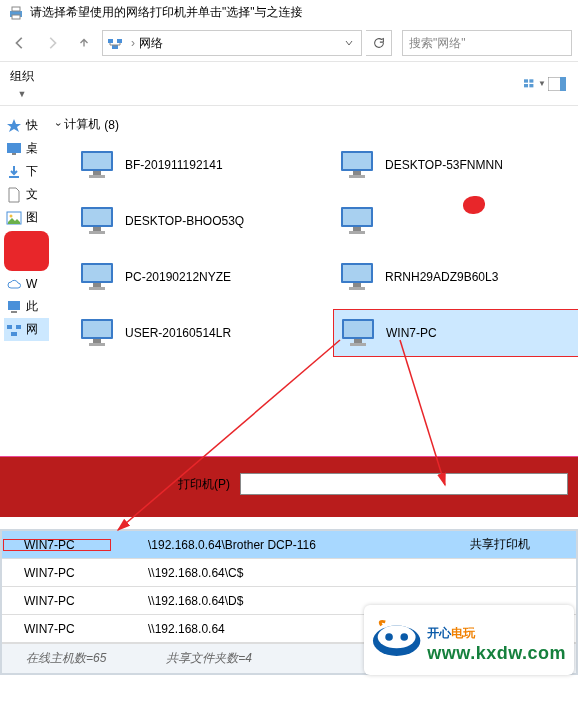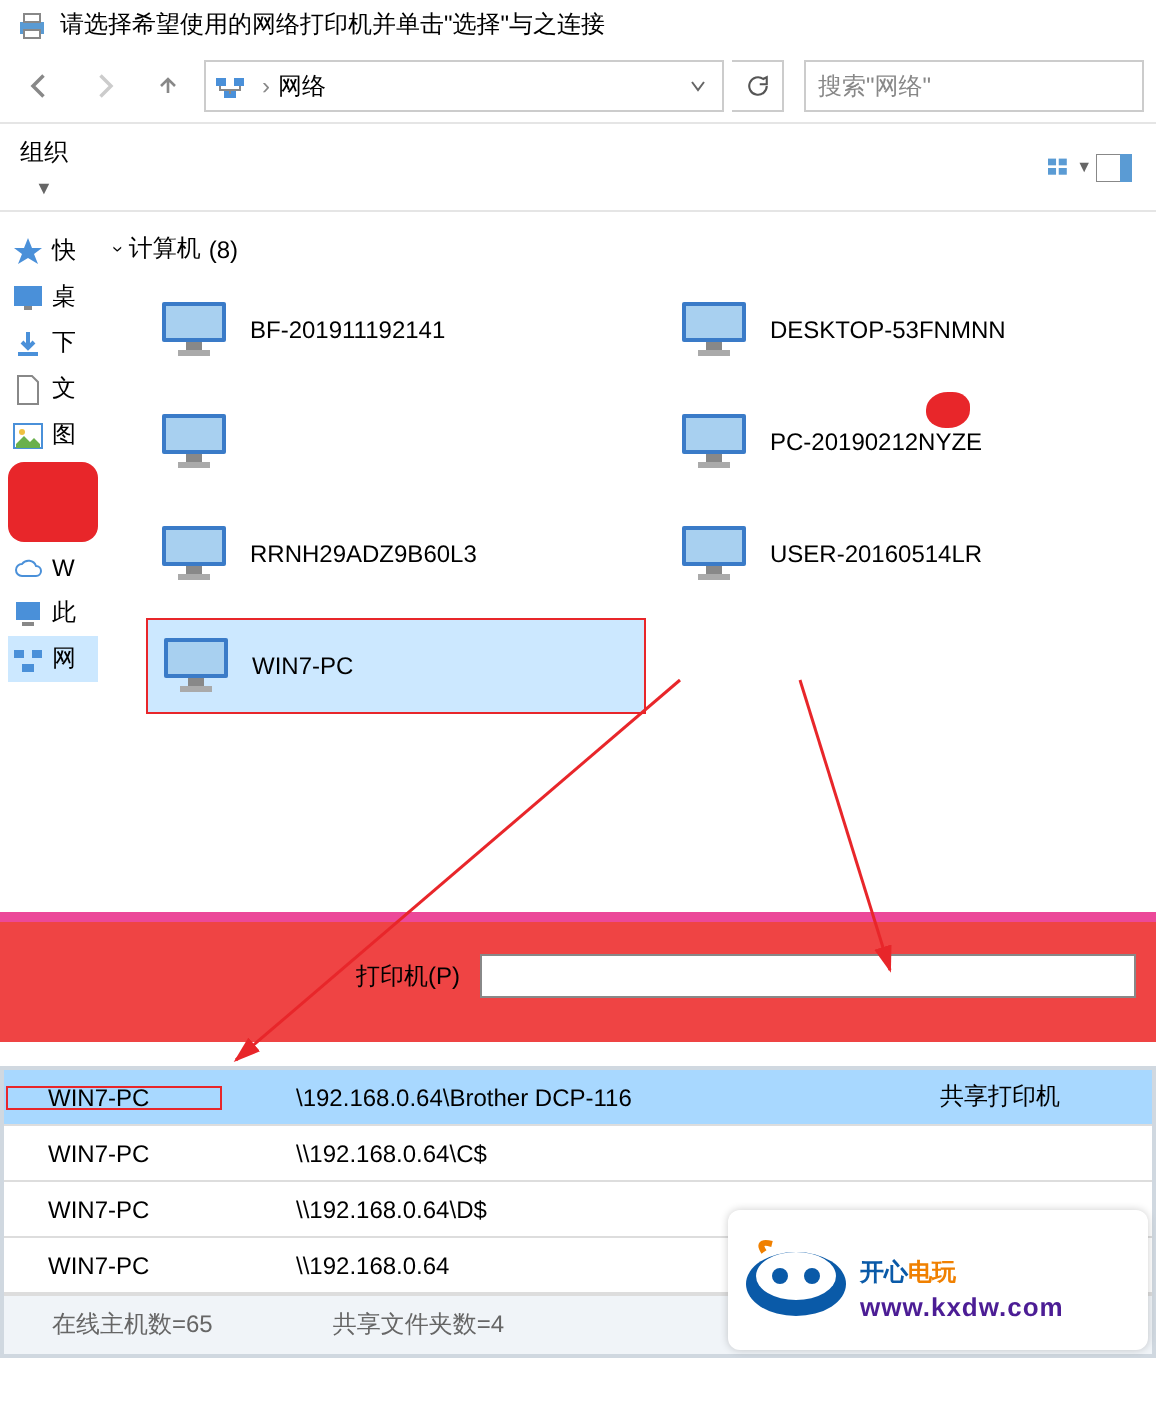--- a/index.html
+++ b/index.html
@@ -38,49 +38,49 @@
 .group-header { display: flex; align-items: center; gap: 4px; padding: 2px 0; margin-bottom: 6px; }
 .group-chevron { transform: rotate(90deg); display: inline-block; font-size: 10px; }
 .items-grid { display: grid; grid-template-columns: 250px 250px; gap: 8px 10px; padding-left: 16px; }
 .comp-item { display: flex; align-items: center; gap: 8px; padding: 4px; height: 48px; }
 .comp-item.selected { background: #cce8ff; border: 1px solid #99d1ff; }
 .comp-item.highlighted { outline: 1px solid #e8262a; outline-offset: -1px; }
 .comp-icon { width: 40px; height: 32px; flex-shrink: 0; }
 .red-blob { position: absolute; width: 22px; height: 18px; background: #e8262a; border-radius: 50% 40% 50% 45%; top: 90px; left: 410px; }
 
 
-.bottom-dialog { border-top: 5px solid #ec4899; padding: 16px 10px 10px 150px; background: #ef4444; position: relative; }
+.bottom-dialog { border-top: 1px solid #ec4899; padding: 16px 10px 10px 150px; background: #b91c1c; position: relative; }
 .form-row { display: flex; align-items: center; gap: 10px; margin-bottom: 12px; }
 .form-label { width: 80px; text-align: right; }
 .form-input { flex: 1; height: 22px; border: 1px solid #888; background: #fff; padding: 0 4px; }
 .btn-row { display: flex; justify-content: flex-end; gap: 8px; padding-right: 2px; }
 .btn { height: 24px; min-width: 74px; border: 1px solid #999; background: linear-gradient(#fff,#e8e8e8); padding: 0 12px; }
 .btn.primary { outline: 2px solid #e8262a; outline-offset: 1px; }
 
 
 .table-wrap { margin-top: 12px; background: #fff; border: 2px solid #d0d8e0; }
 .table-row { display: flex; align-items: center; height: 28px; border-bottom: 1px solid #ddd; }
 .table-row.sel { background: #a8d8ff; }
 .cell-host { width: 110px; padding-left: 22px; }
 .cell-host.boxed { outline: 1px solid #e8262a; outline-offset: -2px; }
 .cell-path { flex: 1; padding-left: 36px; }
 .cell-desc { width: 110px; padding-left: 4px; }
-.status-row { display: flex; align-items: center; height: 30px; padding: 0 24px; gap: 60px; color: #666; border-top: 1px solid #ddd; background: #f0f4f8; }
+.status-row { display: flex; align-items: center; height: 30px; padding: 0 24px; gap: 60px; color: #666; border-top: 1px solid #ddd; background: #f0f4f8; font-style: italic; }
 
 
 .arrow-svg { position: absolute; top: 0; left: 0; pointer-events: none; }
 
 
 .watermark { position: absolute; right: 4px; bottom: 28px; width: 210px; height: 70px; display: flex; align-items: center; background: #fff; border-radius: 6px; padding: 4px 8px; box-shadow: 0 0 4px rgba(0,0,0,0.2); }
 .wm-icon { width: 52px; height: 44px; position: relative; }
 .wm-text { margin-left: 6px; }
 .wm-main { font-size: 22px; font-weight: bold; }
 .wm-main .c1 { color: #0a5aa8; }
 .wm-main .c2 { color: #f08000; }
-.wm-url { font-size: 13px; color: #4c1d95; font-weight: bold; letter-spacing: 0.5px; }
+.wm-url { font-size: 18px; color: #15803d; font-weight: bold; letter-spacing: 0.5px; }
 </style>
 </head>
 <body>
 
 <div class="title-bar">
   <span class="title-icon">
     <svg viewBox="0 0 16 16">
         <rect x="2" y="6" width="12" height="6" fill="#5a9bd4"></rect>
         <rect x="4" y="2" width="8" height="4" fill="#fff" stroke="#888"></rect>
         <rect x="4" y="10" width="8" height="4" fill="#fff" stroke="#888"></rect>
@@ -239,20 +239,29 @@
             </svg></span>
           <span>DESKTOP-53FNMNN</span>
         </div>
         <div class="comp-item">
           <span class="comp-icon"><svg viewBox="0 0 40 32">
               <rect x="4" y="2" width="32" height="20" rx="1" fill="#3a7bc8"></rect>
               <rect x="6" y="4" width="28" height="16" fill="#a8d0f0"></rect>
               <rect x="16" y="22" width="8" height="4" fill="#888"></rect>
               <rect x="12" y="26" width="16" height="3" fill="#aaa"></rect>
             </svg></span>
+          <span>DESKTOP-BHOO53Q</span>
+        </div>
+        <div class="comp-item">
+          <span class="comp-icon"><svg viewBox="0 0 40 32">
+              <rect x="4" y="2" width="32" height="20" rx="1" fill="#3a7bc8"></rect>
+              <rect x="6" y="4" width="28" height="16" fill="#a8d0f0"></rect>
+              <rect x="16" y="22" width="8" height="4" fill="#888"></rect>
+              <rect x="12" y="26" width="16" height="3" fill="#aaa"></rect>
+            </svg></span>
           <span></span>
         </div>
         <div class="comp-item">
           <span class="comp-icon"><svg viewBox="0 0 40 32">
               <rect x="4" y="2" width="32" height="20" rx="1" fill="#3a7bc8"></rect>
               <rect x="6" y="4" width="28" height="16" fill="#a8d0f0"></rect>
               <rect x="16" y="22" width="8" height="4" fill="#888"></rect>
               <rect x="12" y="26" width="16" height="3" fill="#aaa"></rect>
             </svg></span>
           <span>PC-20190212NYZE</span>

